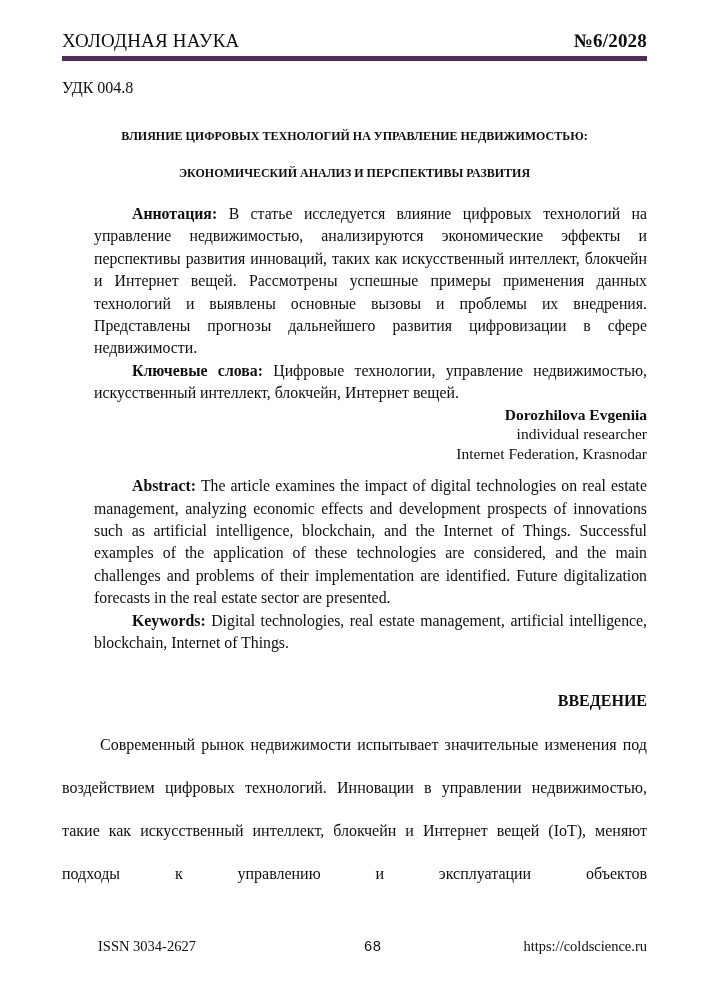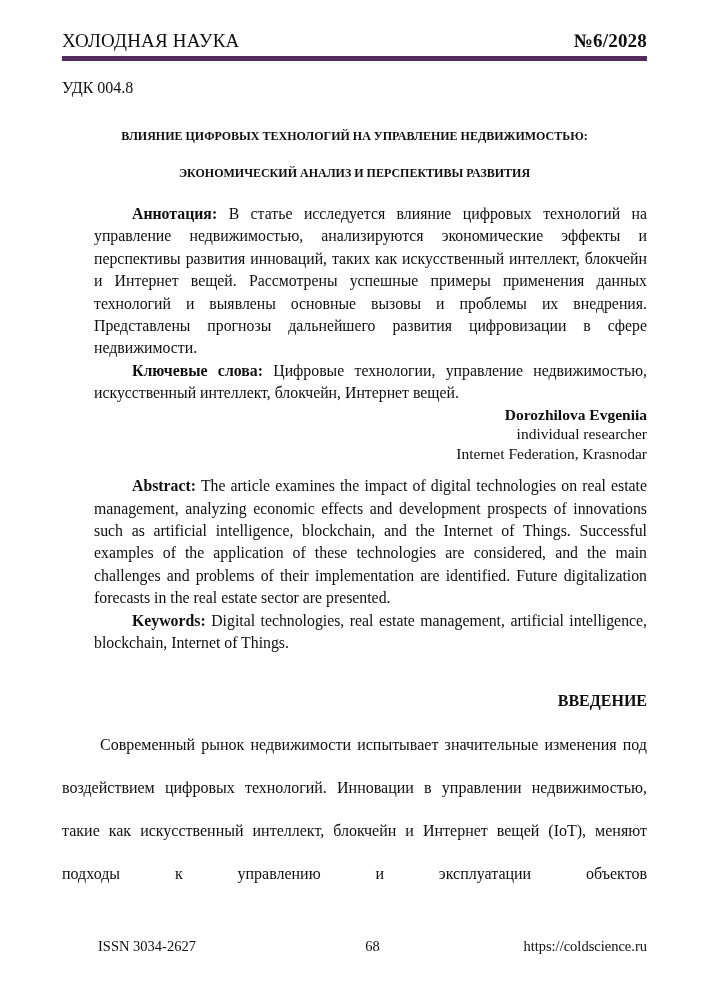--- a/index.html
+++ b/index.html
@@ -59,21 +59,21 @@
     font-size: 16px; line-height: 43px;
     text-align: justify; text-align-last: justify; text-indent: 38px;
   }
 
   
   .page-footer {
     position: absolute; left: 62px; right: 62px; top: 938px;
     display: flex; align-items: flex-end; font-size: 14.5px; margin-left: 36px;
   }
   .page-footer .issn { flex: 1; text-align: left; }
-  .page-footer .pageno { flex: 0 0 auto; text-align: center; }
+  .page-footer .pageno { flex: 0 0 auto; text-align: center; font-family: Liberation Mono, monospace; }
   .page-footer .site { flex: 1; text-align: right; font-weight: normal; }
   .page-footer a { color: var(--ink); text-decoration: none; }
 </style>
 </head>
 <body>
 
 <div class="page">
 
   <div class="running-head">
     <span class="journal">ХОЛОДНАЯ НАУКА</span>

